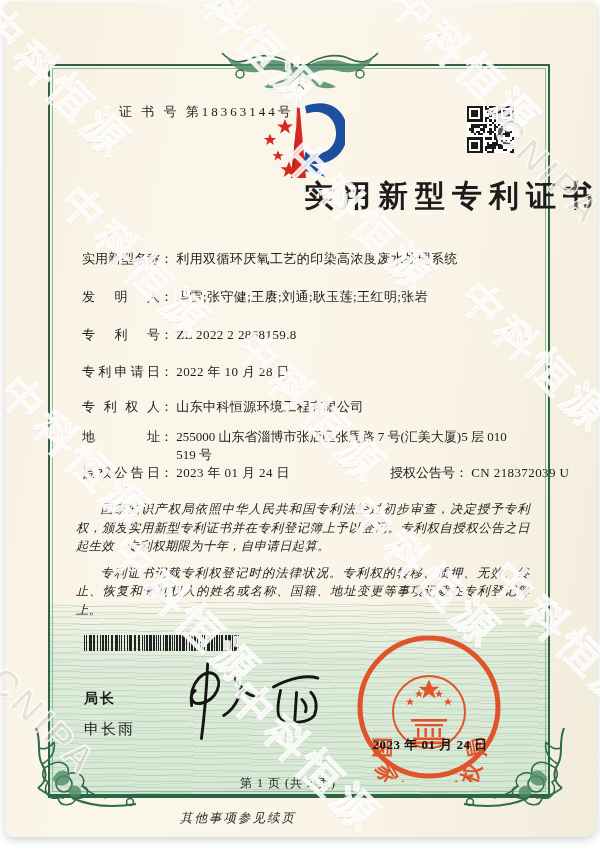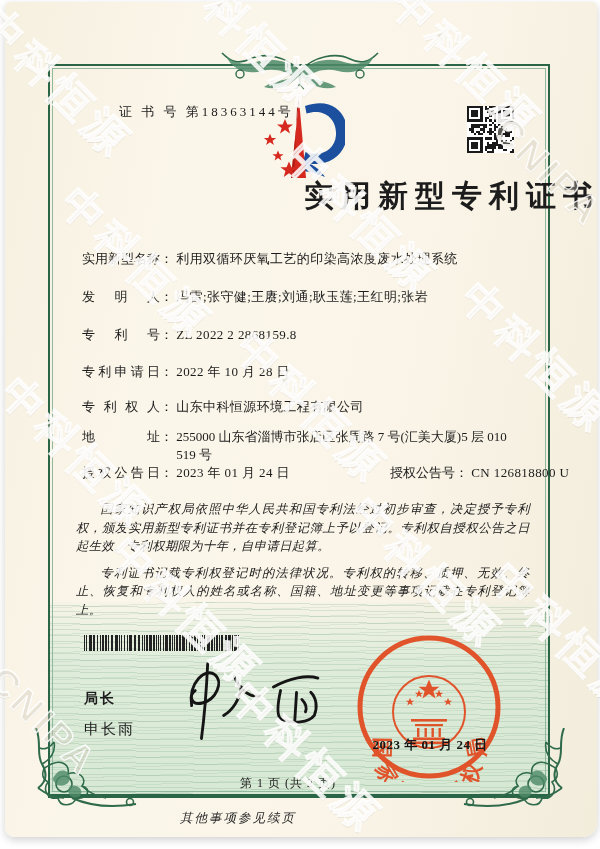--- a/index.html
+++ b/index.html
@@ -393,21 +393,21 @@
     <div class="row r-addr">
       <span class="lbl">地址</span><span>：</span>
       <span class="addr-val"><span>255000 山东省淄博市张店区张周路 7 号(汇美大厦)5 层 010</span><br>
         <span>519 号</span></span>
     </div>
     <div class="row r-grant">
       <span class="lbl">授权公告日</span><span>：</span>
       <span class="val">2023 年 01 月 24 日</span>
       <span class="grant-right">
         <span class="lbl-n">授权公告号</span><span>：</span>
-        <span class="val">CN 126818800 U</span>
+        <span class="val">CN 218372039 U</span>
       </span>
     </div>
 
     <div class="paras">
       <p>国家知识产权局依照中华人民共和国专利法经过初步审查，决定授予专利权，颁发实用新型专利证书并在专利登记簿上予以登记。专利权自授权公告之日起生效。专利权期限为十年，自申请日起算。</p>
       <p>专利证书记载专利权登记时的法律状况。专利权的转移、质押、无效、终止、恢复和专利权人的姓名或名称、国籍、地址变更等事项记载在专利登记簿上。</p>
     </div>
 
     <svg class="barcode" id="barcode-svg" viewBox="0 0 156 16" preserveAspectRatio="none">
         <rect x="0" y="0" width="1" height="16" fill="#222"></rect>

